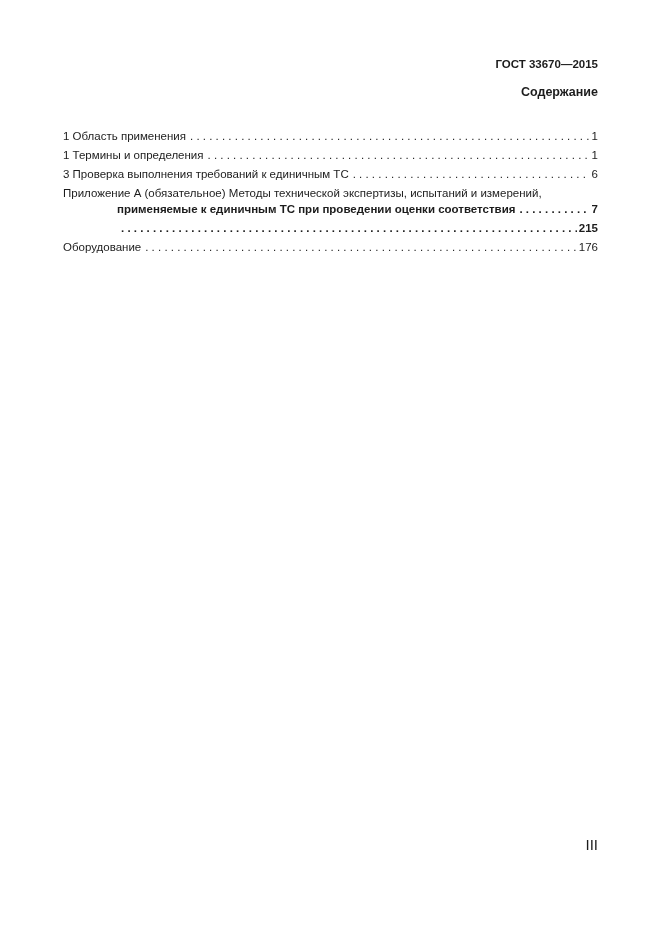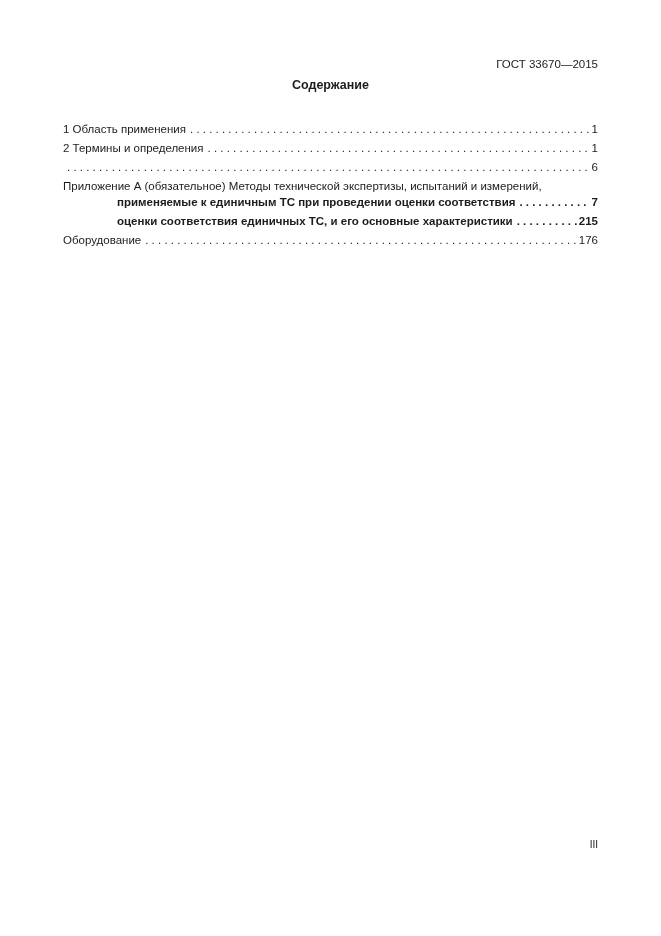--- a/index.html
+++ b/index.html
@@ -13,29 +13,29 @@
     .page {
       position: relative;
       width: 661px;
       height: 936px;
       background: #ffffff;
       padding: 57px 63px 0 63px;
       font-size: 11.5px;
     }
     .doc-number {
       text-align: right;
-      font-weight: normal;
+      font-weight: bold;
       font-size: 11.5px;
       line-height: 14px;
     }
     .page-title {
-      text-align: center;
+      text-align: right;
       font-weight: bold;
       font-size: 12.5px;
-      margin-top: 7px;
+      margin-top: 14px;
       margin-bottom: 27px;
     }
     .toc { width: 100%; margin-top: 29px; }
     .toc-entry { margin-bottom: 3px; }
     .toc-line {
       display: flex;
       align-items: baseline;
       line-height: 16px;
     }
     .toc-text { white-space: nowrap; }
@@ -52,21 +52,21 @@
     }
     .toc-page {
       white-space: nowrap;
       flex: 0 0 auto;
       text-align: right;
     }
     .footer-page-number {
       position: absolute;
       right: 63px;
       top: 838px;
-      font-size: 10px;
+      font-size: 15px;
       line-height: 14px;
     }
   </style>
 </head>
 <body>
 
 <div class="page">
 
   <div class="doc-number">ГОСТ 33670—2015</div>
 
@@ -77,47 +77,47 @@
     <div class="toc-entry">
       <div class="toc-line">
         <span class="toc-text">1 Область применения</span>
         <span class="toc-leader"></span>
         <span class="toc-page">1</span>
       </div>
     </div>
 
     <div class="toc-entry">
       <div class="toc-line">
-        <span class="toc-text">2 Термины и определения</span>
+        <span class="toc-text">1 Термины и определения</span>
         <span class="toc-leader"></span>
         <span class="toc-page">1</span>
       </div>
     </div>
 
     <div class="toc-entry">
       <div class="toc-line">
+        <span class="toc-text">3 Проверка выполнения требований к единичным ТС</span>
         <span class="toc-leader"></span>
         <span class="toc-page">6</span>
       </div>
     </div>
 
     <div class="toc-entry">
       <div class="toc-line">
         <span class="toc-text">Приложение А (обязательное) Методы технической экспертизы, испытаний и измерений,</span>
       </div>
       <div class="toc-line toc-cont">
         <span class="toc-text">применяемые к единичным ТС при проведении оценки соответствия</span>
         <span class="toc-leader"></span>
         <span class="toc-page">7</span>
       </div>
     </div>
 
     <div class="toc-entry">
       <div class="toc-line toc-cont">
-        <span class="toc-text">оценки соответствия единичных ТС, и его основные характеристики</span>
         <span class="toc-leader"></span>
         <span class="toc-page">215</span>
       </div>
     </div>
 
     <div class="toc-entry">
       <div class="toc-line">
         <span class="toc-text">Оборудование</span>
         <span class="toc-leader"></span>
         <span class="toc-page">176</span>

